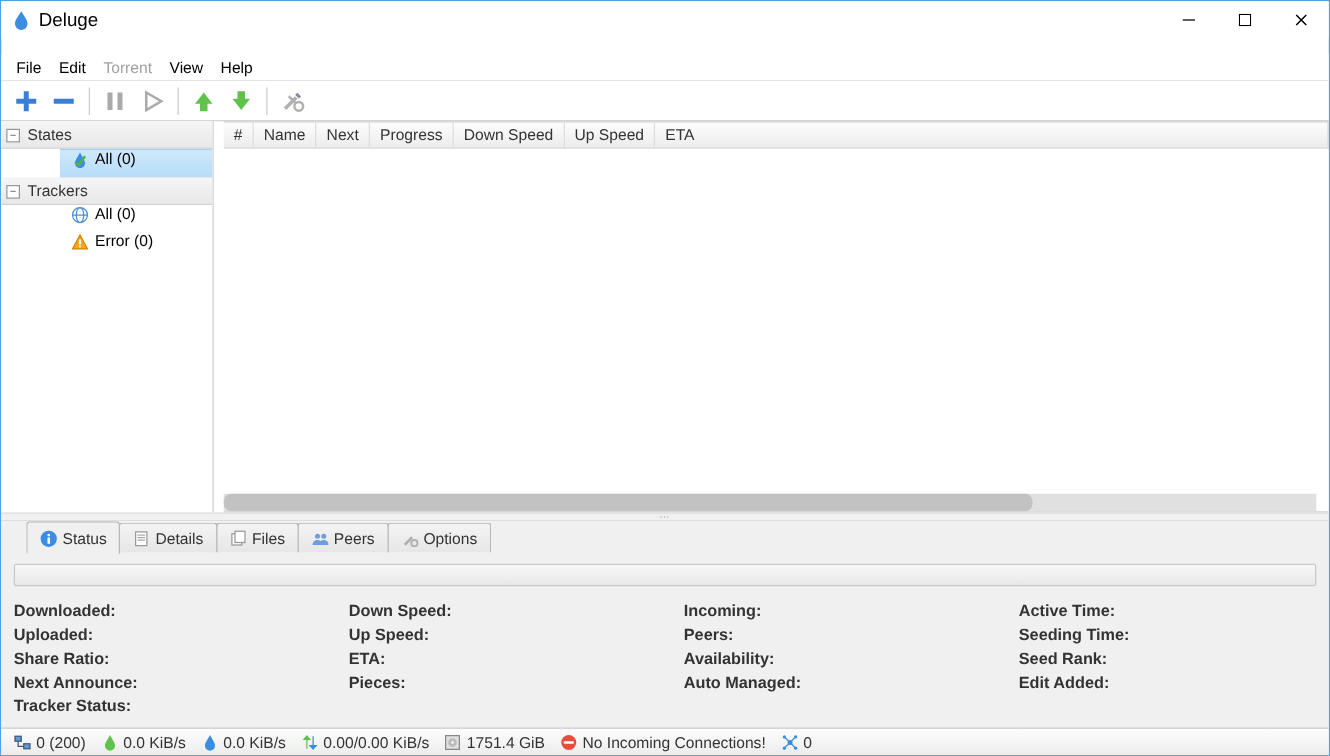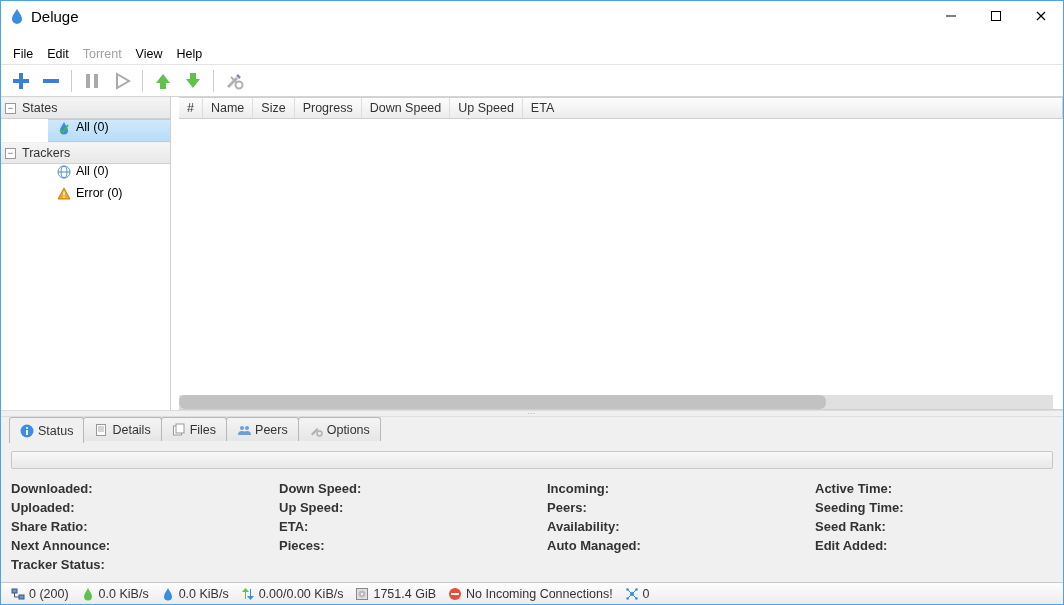--- a/index.html
+++ b/index.html
@@ -25,21 +25,21 @@
 .side-item .icon { width: 16px; height: 16px; margin-right: 4px; display:flex; align-items:center; justify-content:center; }
 .main-pane { flex: 1; display: flex; flex-direction: column; padding-left: 8px; }
 .col-headers { height: 22px; display: flex; align-items: center; background: linear-gradient(#fdfdfd,#ececec); border: 1px solid #d0d0d0; border-left: none; font-size: 12.5px; color: #333; }
 .col-headers span { padding: 0 8px; height: 100%; display: flex; align-items: center; border-right: 1px solid #ddd; cursor: pointer; }
 .torrent-list { flex: 1; background: #fff; border-bottom: 1px solid #d0d0d0; position: relative; }
 .hscroll { position: absolute; bottom: 0; left: 0; right: 10px; height: 14px; background: #e0e0e0; }
 .hscroll-thumb { height:100%; background:#c2c2c2; border-radius: 6px; }
 .splitter { height: 7px; background: #f0f0f0; display:flex; align-items:center; justify-content:center; border-top:1px solid #ddd; border-bottom:1px solid #ddd; cursor: ns-resize; }
 .splitter-grip { color:#b0b0b0; font-size:8px; letter-spacing:1px; }
 .details-pane { background: #f0f0f0; display: flex; flex-direction: column; }
-.tabs { height: 26px; display: flex; align-items: flex-start; padding: 0 8px; }
+.tabs { height: 26px; display: flex; align-items: center; padding: 0 8px; margin-left: 12px; }
 .tab { height: 24px; padding: 0 10px; display: flex; align-items: center; gap: 4px; background: linear-gradient(#f4f4f4,#e6e6e6); border: 1px solid #b8b8b8; border-bottom: none; border-radius: 3px 3px 0 0; margin-right: -1px; cursor: pointer; font-size: 12.5px; color: #333; }
 .tab.active { height: 26px; background: #f0f0f0; z-index: 2; }
 .tab svg { width: 14px; height: 14px; }
 .status-panel { flex: 1; padding: 8px 10px 10px 10px; }
 .status-bar-bg { height: 18px; background: linear-gradient(#f8f8f8,#e8e8e8); border:1px solid #c8c8c8; border-radius:2px; margin-bottom:12px; }
 .status-grid { display: grid; grid-template-columns: repeat(4, 1fr); column-gap: 30px; row-gap: 4px; font-size: 13px; font-weight: bold; color:#333; }
 .statusbar { height: 22px; border-top: 1px solid #c8c8c8; background: linear-gradient(#fdfdfd,#ececec); display: flex; align-items: center; padding: 0 6px; gap: 4px; font-size: 12.5px; color:#333; flex-shrink: 0; }
 .sb-item { display: flex; gap: 4px; padding: 0 4px; }
 .sb-item svg { width: 14px; height: 14px; }
 </style>
@@ -164,21 +164,21 @@
           </svg>
         </span>
       <span>Error (0)</span>
     </div>
   </div>
 
   <div class="main-pane">
     <div class="col-headers">
       <span>#</span>
       <span>Name</span>
-      <span>Size</span>
+      <span>Next</span>
       <span>Progress</span>
       <span>Down Speed</span>
       <span>Up Speed</span>
       <span style="flex:1; border-right:none;">ETA</span>
     </div>
     <div class="torrent-list">
       <div class="hscroll">
           <div class="hscroll-thumb" style="width:74%;"></div>
         </div>
     </div>

